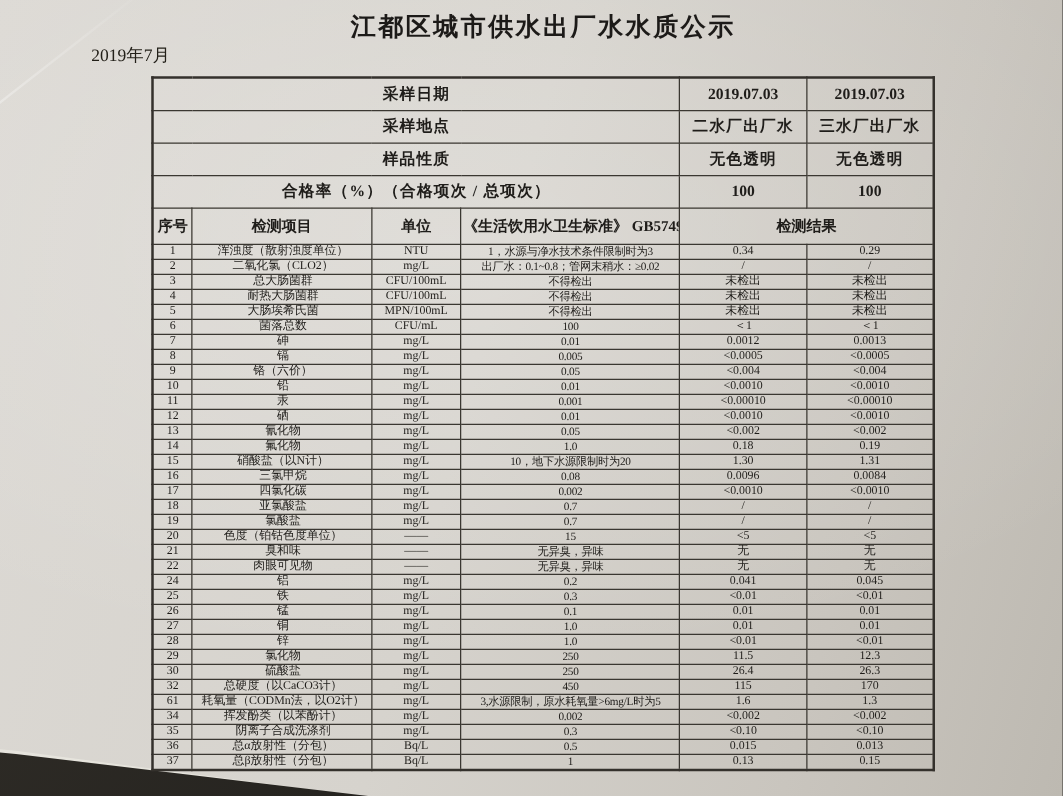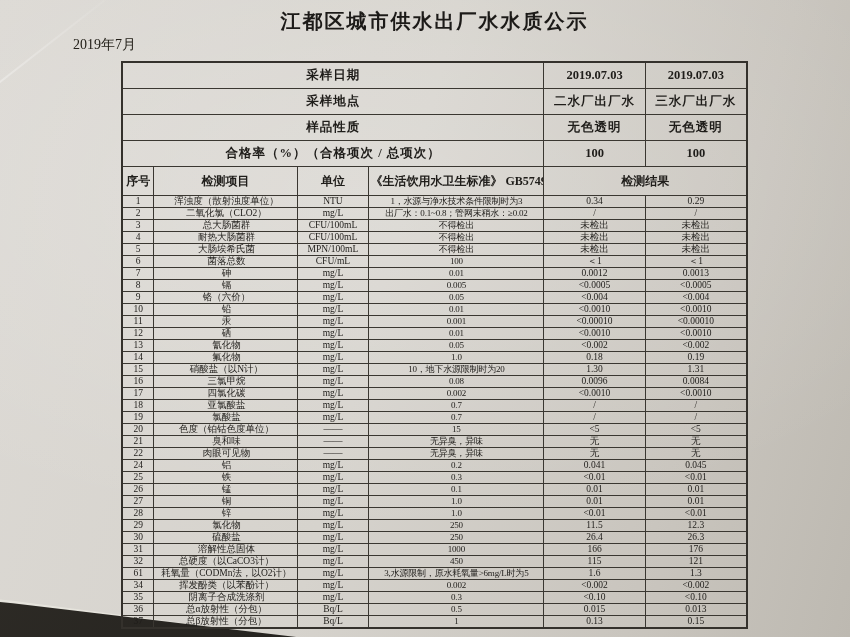--- a/index.html
+++ b/index.html
@@ -331,34 +331,26 @@
         </tr>
         <tr class="data">
           <td>30</td>
           <td class="item">硫酸盐</td>
           <td>mg/L</td>
           <td class="std">250</td>
           <td>26.4</td>
           <td>26.3</td>
         </tr>
         <tr class="data">
-          <td>31</td>
-          <td class="item">溶解性总固体</td>
-          <td>mg/L</td>
-          <td class="std">1000</td>
-          <td>166</td>
-          <td>176</td>
-        </tr>
-        <tr class="data">
           <td>32</td>
           <td class="item">总硬度（以CaCO3计）</td>
           <td>mg/L</td>
           <td class="std">450</td>
           <td>115</td>
-          <td>121</td>
+          <td>170</td>
         </tr>
         <tr class="data">
           <td>61</td>
           <td class="item">耗氧量（CODMn法，以O2计）</td>
           <td>mg/L</td>
           <td class="std">3,水源限制，原水耗氧量&gt;6mg/L时为5</td>
           <td>1.6</td>
           <td>1.3</td>
         </tr>
         <tr class="data">

